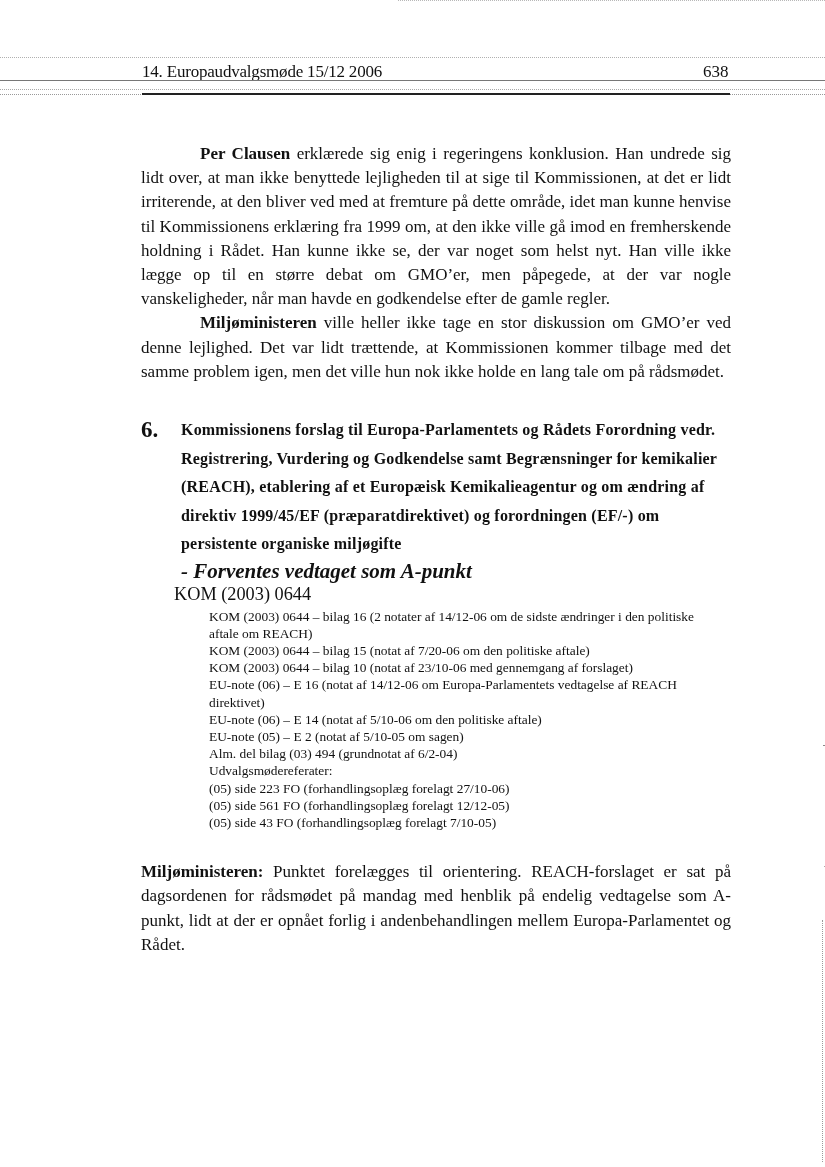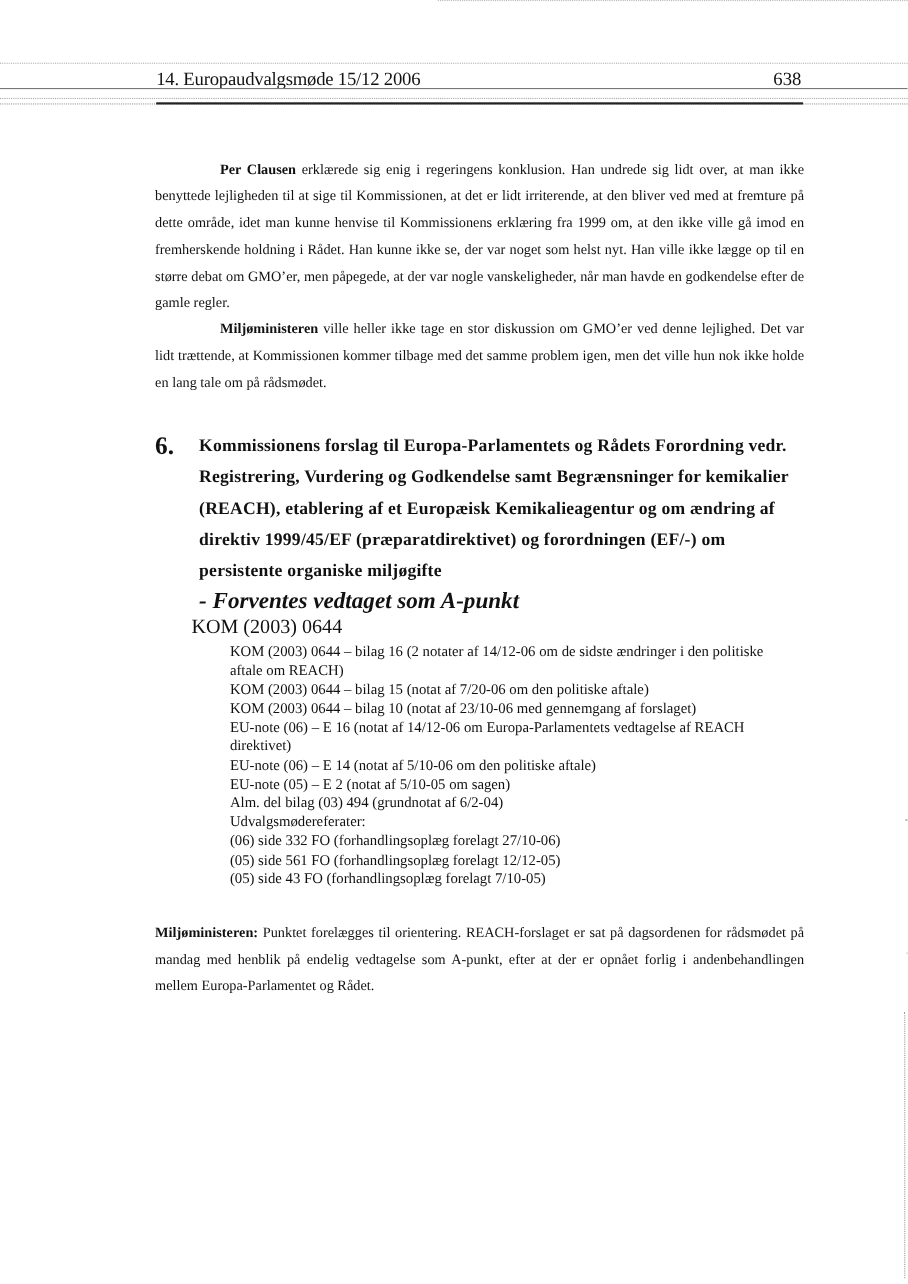--- a/index.html
+++ b/index.html
@@ -36,21 +36,21 @@
     position: absolute; left: 142px; top: 93px; width: 588px; height: 2px;
     background: #222;
   }
   .hdr-rule-ext {
     position: absolute; left: 0; top: 94px; width: 825px; height: 0;
     border-top: 1px dotted #999;
   }
   .content {
     position: absolute; left: 141px; top: 142px; width: 590px;
   }
-  p { margin: 0; font-size: 13px; line-height: 24.2px; text-align: justify; }
+  p { margin: 0; font-size: 17px; line-height: 24.2px; text-align: justify; }
   p.indent { text-indent: 59px; }
   b { font-weight: bold; }
   .section {
     margin-top: 32px; position: relative; padding-left: 40px;
   }
   .section-num {
     position: absolute; left: 0; top: 0; font-size: 23px; font-weight: bold; line-height: 28.5px;
   }
   .section-title {
     font-size: 16px; font-weight: bold; line-height: 28.5px; letter-spacing: 0.2px;
@@ -101,26 +101,26 @@
     <div class="section-ref">KOM (2003) 0644</div>
     <div class="refs">
       <div>KOM (2003) 0644 – bilag 16 (2 notater af 14/12-06 om de sidste ændringer i den politiske aftale om REACH)</div>
       <div>KOM (2003) 0644 – bilag 15 (notat af 7/20-06 om den politiske aftale)</div>
       <div>KOM (2003) 0644 – bilag 10 (notat af 23/10-06 med gennemgang af forslaget)</div>
       <div>EU-note (06) – E 16 (notat af 14/12-06 om Europa-Parlamentets vedtagelse af REACH direktivet)</div>
       <div>EU-note (06) – E 14 (notat af 5/10-06 om den politiske aftale)</div>
       <div>EU-note (05) – E 2 (notat af 5/10-05 om sagen)</div>
       <div>Alm. del bilag (03) 494 (grundnotat af 6/2-04)</div>
       <div>Udvalgsmødereferater:</div>
-      <div>(06) side 332 FO (forhandlingsoplæg forelagt 27/10-06)</div>
+      <div>(05) side 223 FO (forhandlingsoplæg forelagt 27/10-06)</div>
       <div>(05) side 561 FO (forhandlingsoplæg forelagt 12/12-05)</div>
       <div>(05) side 43 FO (forhandlingsoplæg forelagt 7/10-05)</div>
     </div>
   </div>
 
-  <p class="para2"><b>Miljøministeren:</b><span> Punktet forelægges til orientering. REACH-forslaget er sat på dagsordenen for rådsmødet på mandag med henblik på endelig vedtagelse som A-punkt, efter at der er opnået forlig i andenbehandlingen mellem Europa-Parlamentet og Rådet.</span></p>
+  <p class="para2"><b>Miljøministeren:</b><span> Punktet forelægges til orientering. REACH-forslaget er sat på dagsordenen for rådsmødet på mandag med henblik på endelig vedtagelse som A-punkt, lidt at der er opnået forlig i andenbehandlingen mellem Europa-Parlamentet og Rådet.</span></p>
 
 
 </div>
 
 <div class="edge-dot1"></div>
 <div class="edge-dot2"></div>
 <div class="edge-marks"></div>
 
 </body></html>

